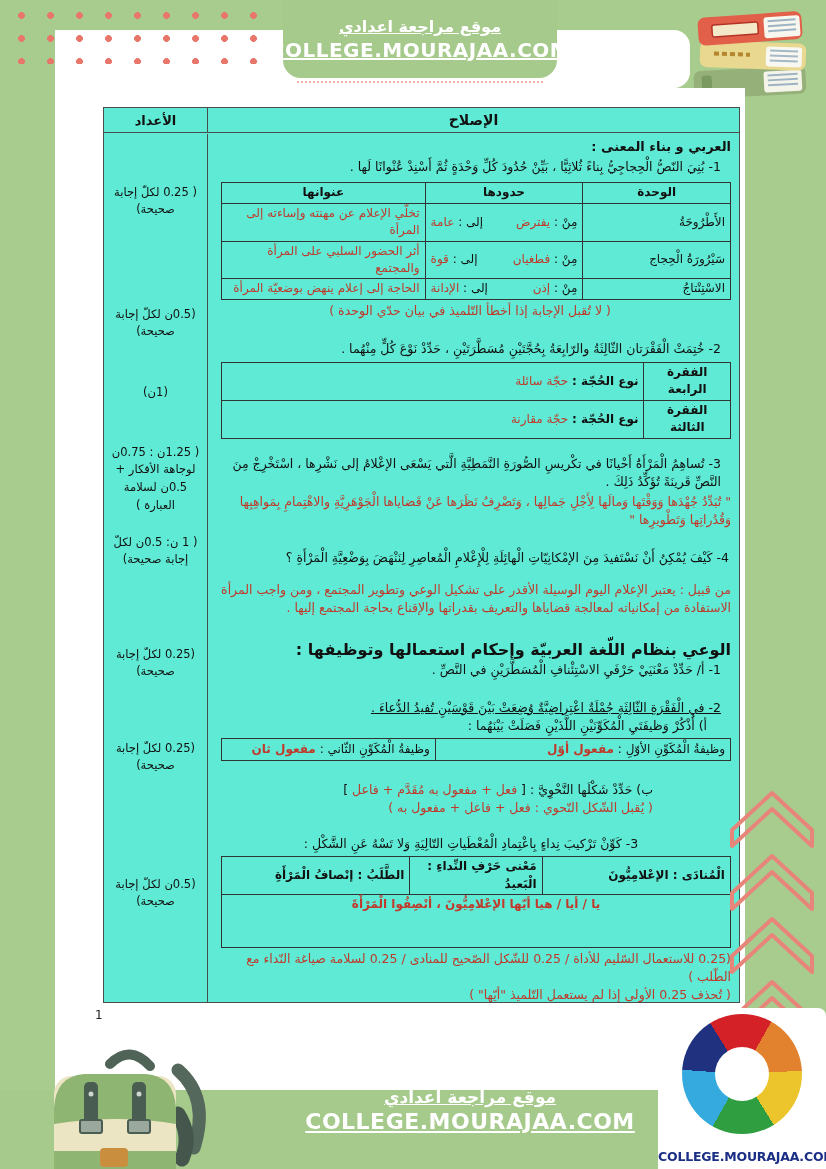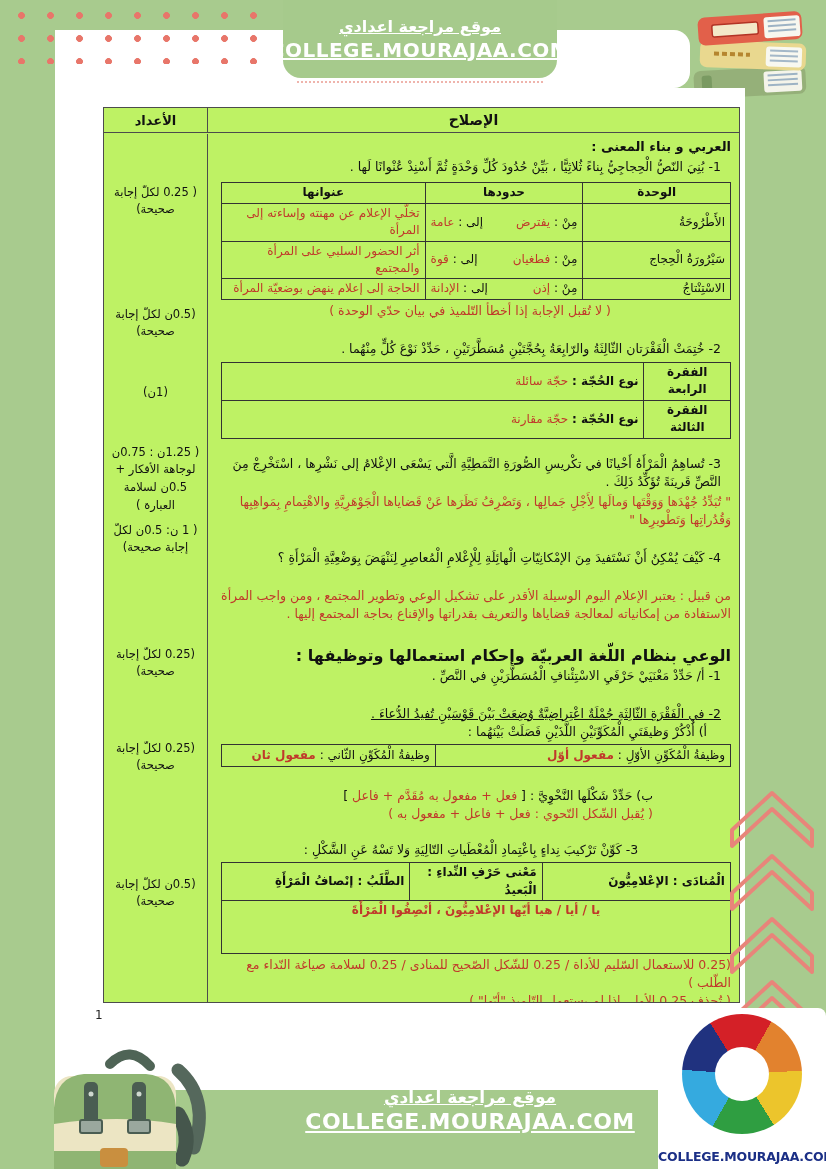--- a/index.html
+++ b/index.html
@@ -13,21 +13,21 @@
   .header-band{position:absolute;left:283px;top:0;width:274px;height:78px;background:#a6ca8c;
                border-radius:0 0 18px 18px;display:flex;flex-direction:column;align-items:center;justify-content:center;
                color:#fff;text-align:center;}
   .header-band::after{content:"";position:absolute;left:14px;right:14px;bottom:-5px;border-bottom:2px dotted #efb4ac;}
   .site-ar{font-size:16px;font-weight:bold;text-decoration:underline;line-height:1.35;}
   .site-domain{font-size:20px;font-weight:bold;text-decoration:underline;letter-spacing:.5px;line-height:1.2;}
   
   .page{position:absolute;left:55px;top:88px;width:690px;height:1002px;background:#fff;}
   .watermark{position:absolute;left:55px;top:88px;pointer-events:none;}
   
-  .main-table{position:absolute;left:103px;top:107px;width:637px;height:896px;border:1.5px solid #4c4c4c;background:#bef264;box-sizing:border-box;}
+  .main-table{position:absolute;left:103px;top:107px;width:637px;height:896px;border:1.5px solid #4c4c4c;background:#5eead4;box-sizing:border-box;}
   .mt-header{position:absolute;top:0;left:0;right:0;height:24px;border-bottom:1.5px solid #4c4c4c;display:flex;}
   .mt-h-marks{width:104px;border-right:1.5px solid #4c4c4c;display:flex;align-items:center;justify-content:center;font-weight:bold;font-size:13px;box-sizing:border-box;}
   .mt-h-corr{flex:1;display:flex;align-items:center;justify-content:center;font-weight:bold;font-size:14px;}
   .mt-body{position:absolute;top:25.5px;left:0;right:0;bottom:0;}
   .marks-col{position:absolute;left:0;top:0;width:104px;height:100%;border-right:1.5px solid #4c4c4c;box-sizing:border-box;}
   .mark{position:absolute;width:100%;box-sizing:border-box;padding:0 5px;text-align:center;direction:rtl;font-size:11.5px;line-height:1.55;}
   .corr-col{position:absolute;left:105px;right:0;top:0;bottom:0;direction:rtl;padding:4px 8px 0 12px;font-size:12.5px;line-height:1.45;overflow:hidden;}
   
   table.inner{border-collapse:collapse;width:100%;direction:rtl;}
   table.inner td,table.inner th{border:1px solid #333;font-size:12px;padding:1px 5px;vertical-align:middle;}
@@ -101,21 +101,21 @@
     <div class="mt-header">
       <div class="mt-h-marks">الأعداد</div>
       <div class="mt-h-corr">الإصلاح</div>
     </div>
     <div class="mt-body">
       <div class="marks-col">
         <div class="mark" style="top:50px">( 0.25 لكلّ إجابة صحيحة)</div>
         <div class="mark" style="top:172px">(0.5ن لكلّ إجابة صحيحة)</div>
         <div class="mark" style="top:250px">(1ن)</div>
         <div class="mark" style="top:310px">( 1.25ن : 0.75ن لوجاهة الأفكار + 0.5ن لسلامة العبارة )</div>
-        <div class="mark" style="top:388px">( 1 ن: 0.5ن لكلّ إجابة صحيحة)</div>
+        <div class="mark" style="top:400px">( 1 ن: 0.5ن لكلّ إجابة صحيحة)</div>
         <div class="mark" style="top:512px">(0.25 لكلّ إجابة صحيحة)</div>
         <div class="mark" style="top:606px">(0.25 لكلّ إجابة صحيحة)</div>
         <div class="mark" style="top:742px">(0.5ن لكلّ إجابة صحيحة)</div>
       </div>
 
       <div class="corr-col">
 
         <div class="bold" style="font-size:13px">العربي و بناء المعنى :</div>
         <div style="margin:2px 10px 0 0;">1- بُنِيَ النّصُّ الْحِجاجِيُّ بِناءً ثُلاثِيًّا ، بَيِّنْ حُدُودَ كُلِّ وَحْدَةٍ ثُمَّ أَسْنِدْ عُنْوانًا لَها .</div>
 
@@ -170,22 +170,22 @@
           <tr style="height:25px">
             <td class="bold center" style="width:17%">الفقرة الثالثة</td>
             <td><span class="bold">نوع الحُجّة :</span> <span class="red">حجّة مقارنة</span></td>
           </tr>
         </tbody>
           </table>
 
         <div class="block" style="margin-top:16px;margin-right:10px;">3- تُساهِمُ الْمَرْأَةُ أَحْيانًا في تكْريسِ الصُّورَةِ النَّمَطِيَّةِ الَّتي يَسْعَى الإعْلامُ إلى نَشْرِها ، اسْتَخْرِجْ مِنَ النَّصِّ قَرينَةً تُؤَكِّدُ ذَلِكَ .</div>
         <div class="red" style="margin-top:2px;">" تُبَدِّدُ جُهْدَها وَوَقْتَها وَمالَها لِأَجْلِ جَمالِها ، وَتَصْرِفُ نَظَرَها عَنْ قَضاياها الْجَوْهَرِيَّةِ والاهْتِمامِ بِمَواهِبِها وَقُدُراتِها وَتَطْويرِها "</div>
 
-        <div class="block" style="margin-top:20px;margin-right:10px;">4- كَيْفَ يُمْكِنُ أَنْ نَسْتَفيدَ مِنَ الإمْكانِيّاتِ الْهائِلَةِ لِلْإِعْلامِ الْمُعاصِرِ لِنَنْهَضَ بِوَضْعِيَّةِ الْمَرْأَةِ ؟</div>
-        <div class="red" style="margin-top:20px;">من قبيل : يعتبر الإعلام اليوم الوسيلة الأقدر على تشكيل الوعي وتطوير المجتمع ، ومن واجب المرأة الاستفادة من إمكانياته لمعالجة قضاياها والتعريف بقدراتها والإقناع بحاجة المجتمع إليها .</div>
+        <div class="block" style="margin-top:20px;margin-right:2px;">4- كَيْفَ يُمْكِنُ أَنْ نَسْتَفيدَ مِنَ الإمْكانِيّاتِ الْهائِلَةِ لِلْإِعْلامِ الْمُعاصِرِ لِنَنْهَضَ بِوَضْعِيَّةِ الْمَرْأَةِ ؟</div>
+        <div class="red" style="margin-top:14px;">من قبيل : يعتبر الإعلام اليوم الوسيلة الأقدر على تشكيل الوعي وتطوير المجتمع ، ومن واجب المرأة الاستفادة من إمكانياته لمعالجة قضاياها والتعريف بقدراتها والإقناع بحاجة المجتمع إليها .</div>
 
         <div class="bold" style="margin-top:20px;font-size:16px;">الوعي بنظام اللّغة العربيّة وإحكام استعمالها وتوظيفها :</div>
         <div style="margin-right:10px;">1- أ/ حَدِّدْ مَعْنَيَيْ حَرْفَيِ الاسْتِئْنافِ الْمُسَطَّرَيْنِ في النَّصِّ .</div>
 
 
         <div class="block" style="margin-top:20px;margin-right:10px;text-decoration:underline;">2- في الْفَقْرَةِ الثّالِثَةِ جُمْلَةٌ اعْتِراضِيَّةٌ وُضِعَتْ بَيْنَ قَوْسَيْنِ تُفيدُ الدُّعاءَ .</div>
         <div style="margin-right:24px;">أ) أُذْكُرْ وَظيفَتَيِ الْمُكَوِّنَيْنِ اللَّذَيْنِ فَصَلَتْ بَيْنَهُما :</div>
         <table class="inner" style="margin-top:3px;">
           <tbody>
               <tr style="height:22px">

